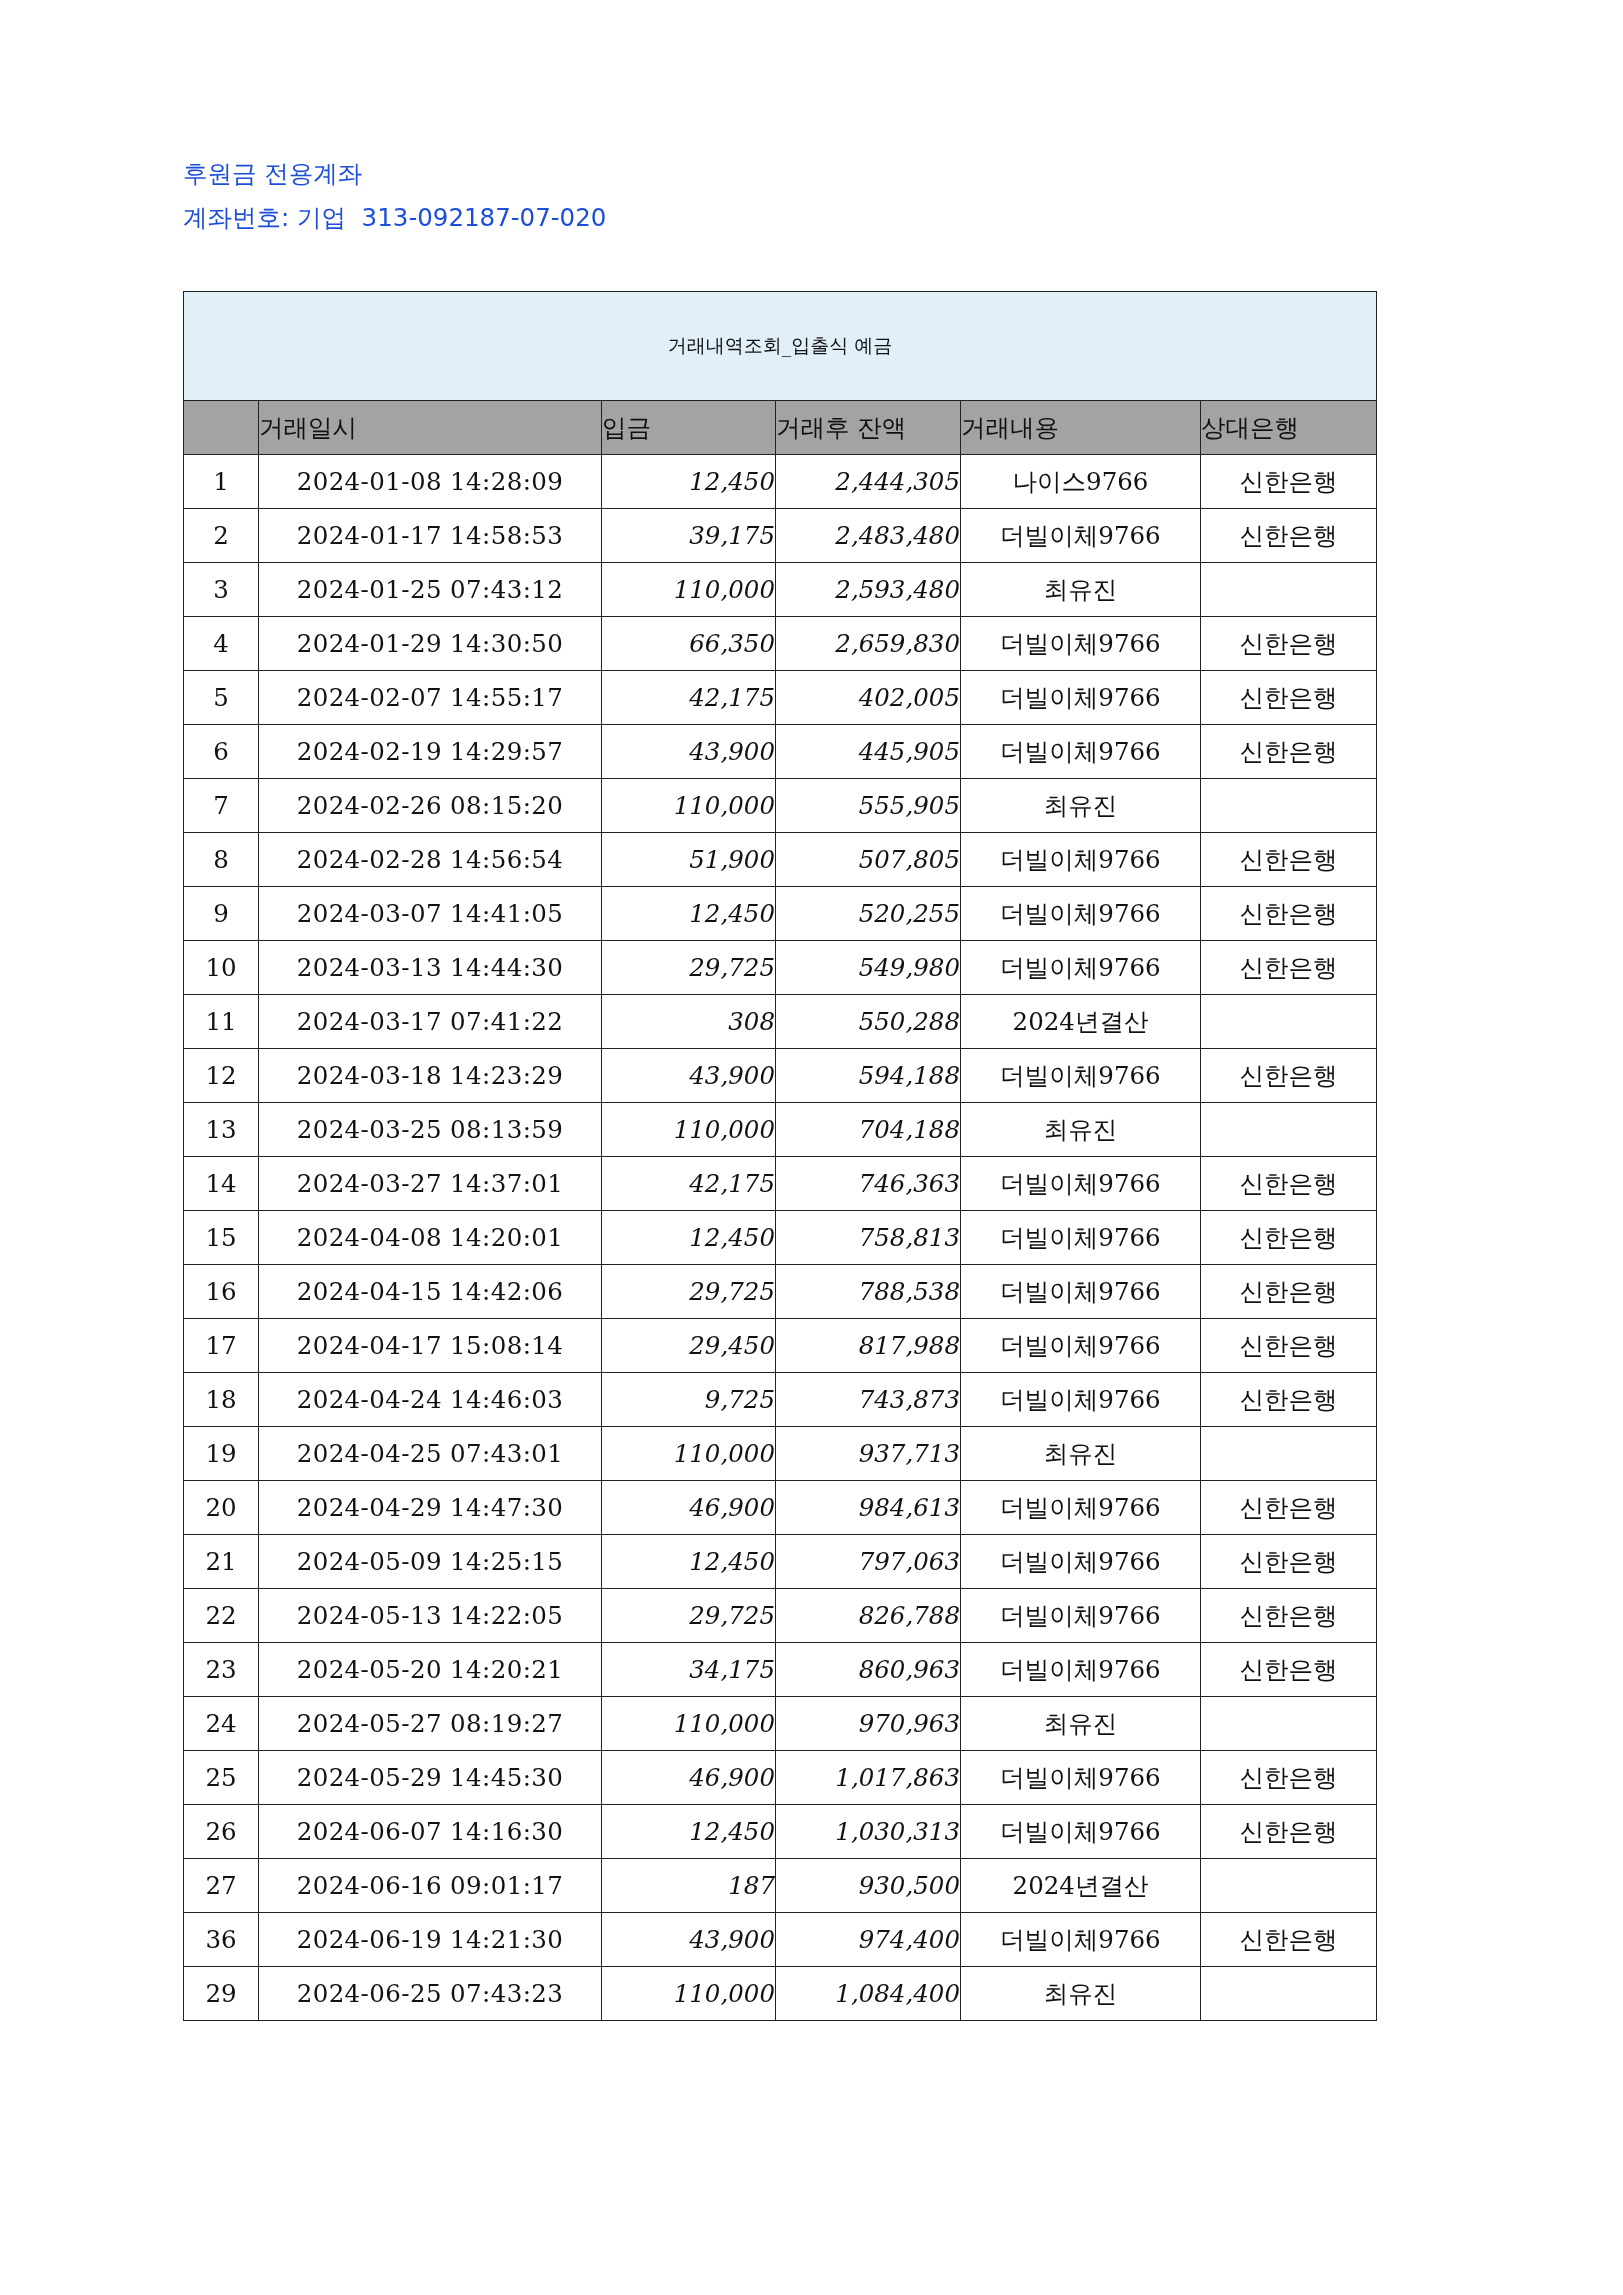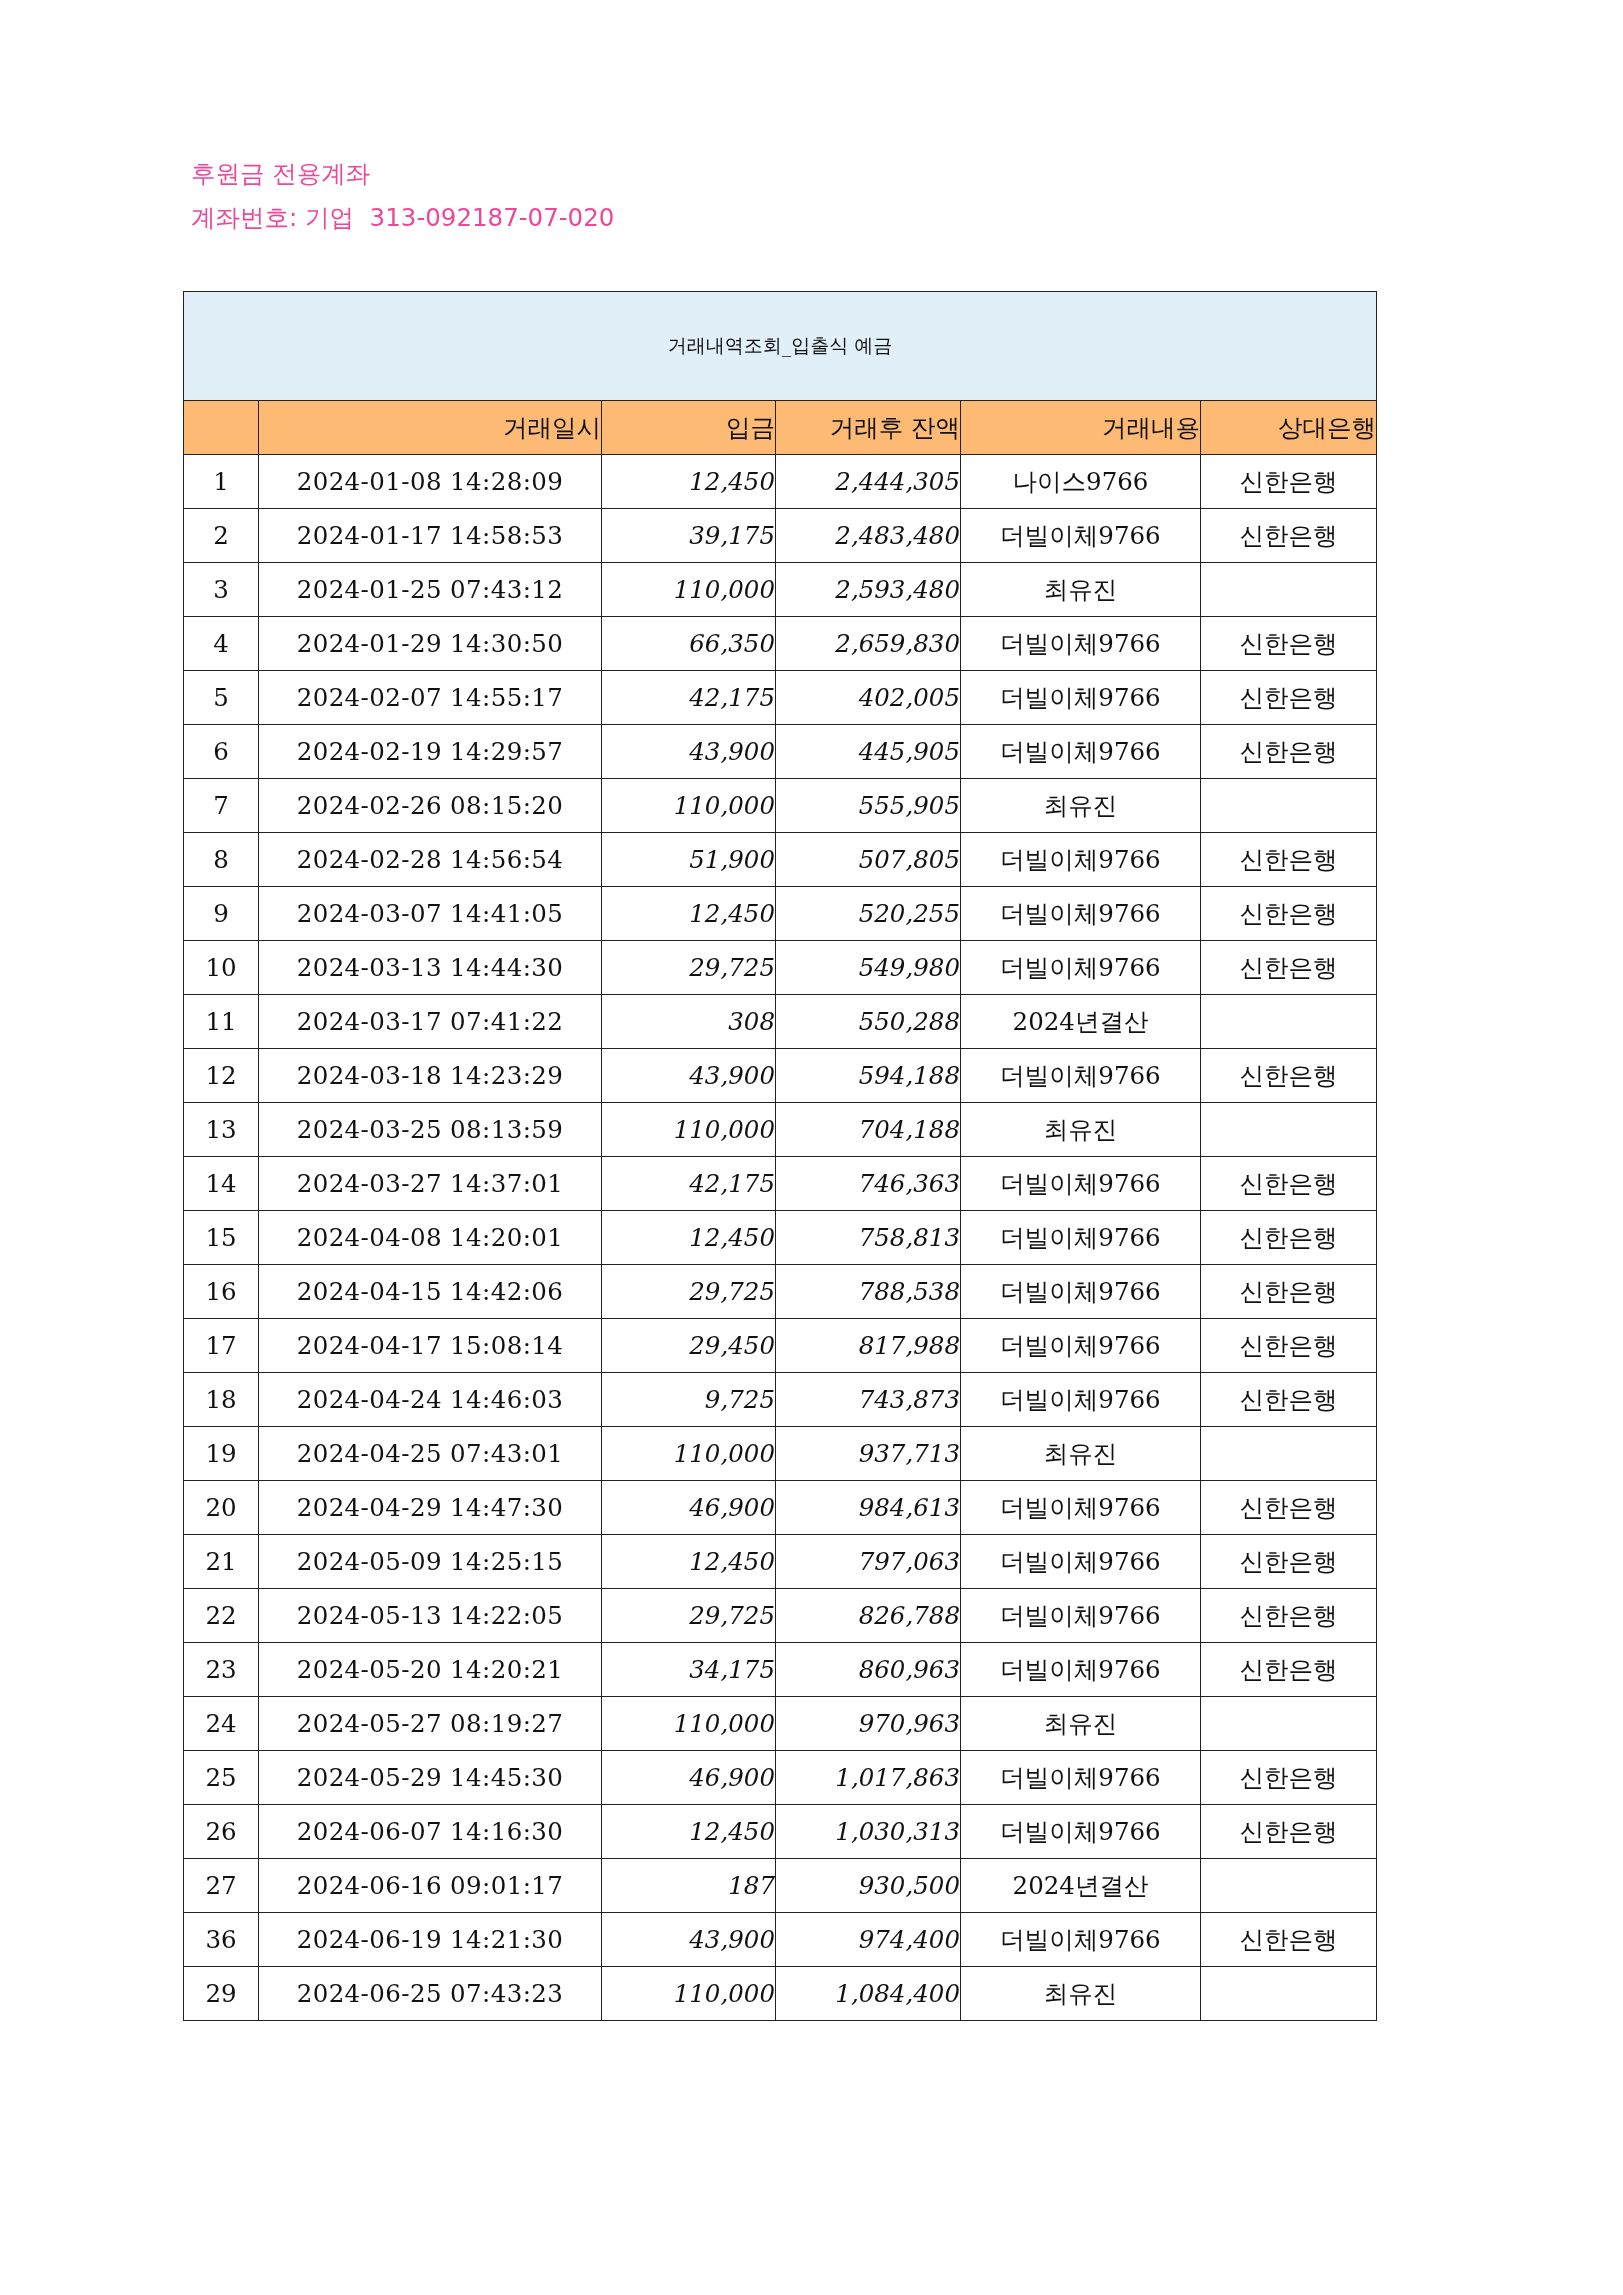--- a/index.html
+++ b/index.html
@@ -1,32 +1,32 @@
 <!DOCTYPE html>
 <html style="font-size:13.5px"><head>
 <meta charset="utf-8">
 <style>
   html, body { margin: 0; padding: 0; background: #ffffff; }
   body { width: 1623px; height: 2295px; position: relative; overflow: hidden; color: #111; }
   .heading {
-    position: absolute; left: 191px; font-family: "DejaVu Sans", "Liberation Sans", sans-serif;
-    font-size: 24.5px; color: #ec4899; white-space: pre;
+    position: absolute; left: 183px; font-family: "DejaVu Sans", "Liberation Sans", sans-serif;
+    font-size: 24.5px; color: #1d4ed8; white-space: pre;
   }
   #h1 { top: 157px; }
   #h2 { top: 201px; }
   table.ledger {
     position: absolute; left: 183px; top: 291px; width: 1194px;
     border-collapse: collapse; table-layout: fixed;
     font-family: "DejaVu Serif", "Liberation Serif", serif; font-size: 24.5px; color: #111;
   }
   table.ledger td, table.ledger th {
     border: 1.7px solid #222; padding: 0; font-weight: normal; white-space: nowrap; overflow: hidden;
   }
   .title-row td { height: 108px; background: #e1eff9; text-align: center; font-size: 19px; }
-  .head-row th { height: 53px; background: #fdba74; text-align: right; }
+  .head-row th { height: 53px; background: #a3a3a3; text-align: left; }
   .data-row td { height: 53px; text-align: center; }
   td.num { text-align: right; padding-right: 12px; font-style: italic; }
   td.dt { letter-spacing: 0.4px; }
 </style>
 </head>
 <body>
 
 <div id="h1" class="heading">후원금 전용계좌</div>
 <div id="h2" class="heading">계좌번호: 기업  313-092187-07-020</div>
 

